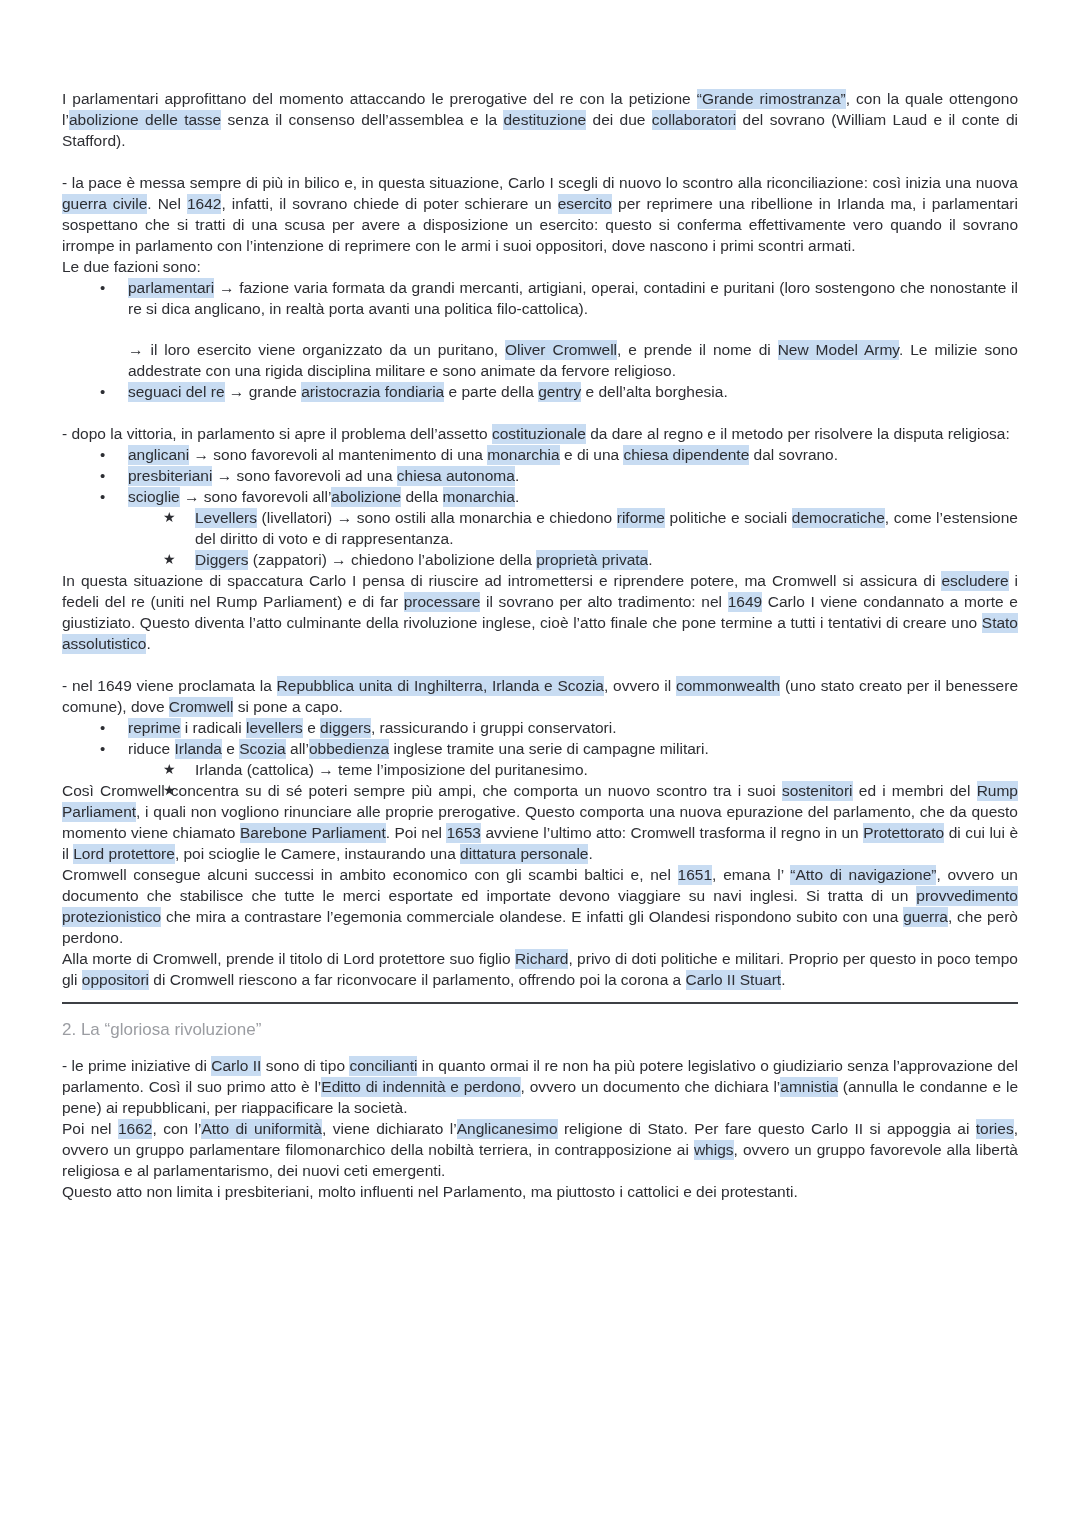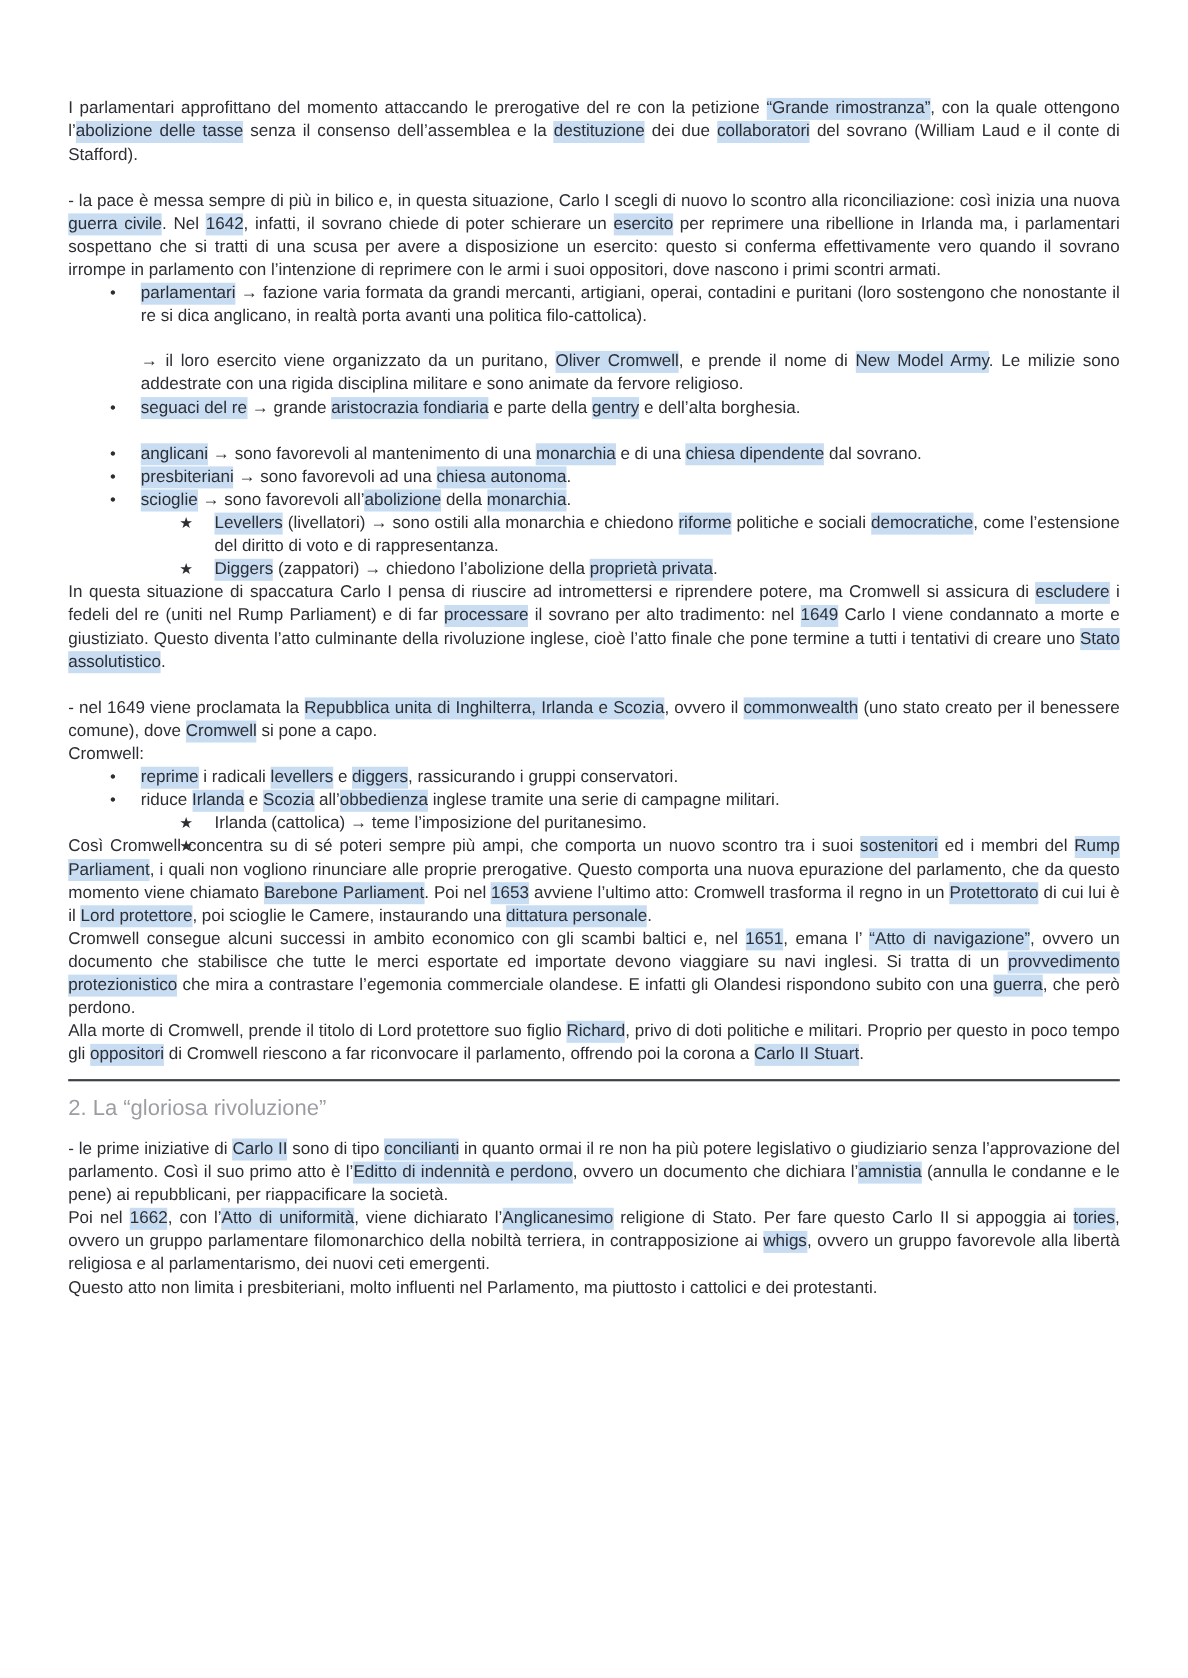--- a/index.html
+++ b/index.html
@@ -48,52 +48,53 @@
   }
   .sub { padding-left: 66px; margin-top: 20px; }
   .spacer { height: 21px; }
   .divider {
     border: none;
     border-top: 2px solid var(--divider-color, #3d4045);
     margin: 12px 0 0 0;
   }
   .section-heading {
     color: var(--heading-color, #9b9da2);
-    font-size: 20px;
+    font-size: 17px;
     line-height: 25px;
     margin: 13px 0 13px 0;
     font-weight: 400;
     text-align: left;
   }
   .hl {
     background: var(--highlight-color, #c8dcf2);
     padding: 1px 0 2px 0;
   }
 </style>
 </head>
 <body>
 
 <div class="page">
   <div id="content">
       <div class="p"><span>I parlamentari approfittano del momento attaccando le prerogative del re con la petizione </span><span class="hl">“Grande rimostranza”</span><span>, con la quale ottengono l’</span><span class="hl">abolizione delle tasse</span><span> senza il consenso dell’assemblea e la </span><span class="hl">destituzione</span><span> dei due </span><span class="hl">collaboratori</span><span> del sovrano (William Laud e il conte di Stafford).</span></div>
       <div class="spacer"></div>
       <div class="p"><span>- la pace è messa sempre di più in bilico e, in questa situazione, Carlo I scegli di nuovo lo scontro alla riconciliazione: così inizia una nuova </span><span class="hl">guerra civile</span><span>. Nel </span><span class="hl">1642</span><span>, infatti, il sovrano chiede di poter schierare un </span><span class="hl">esercito</span><span> per reprimere una ribellione in Irlanda ma, i parlamentari sospettano che si tratti di una scusa per avere a disposizione un esercito: questo si conferma effettivamente vero quando il sovrano irrompe in parlamento con l’intenzione di reprimere con le armi i suoi oppositori, dove nascono i primi scontri armati.</span></div>
+      <div class="p"><span>Le due fazioni sono:</span></div>
       <div class="bullet"><span class="marker">•</span><span class="hl">parlamentari</span><span> → fazione varia formata da grandi mercanti, artigiani, operai, contadini e puritani (loro sostengono che nonostante il re si dica anglicano, in realtà porta avanti una politica filo-cattolica).</span></div>
       <div class="sub"><span>→ il loro esercito viene organizzato da un puritano, </span><span class="hl">Oliver Cromwell</span><span>, e prende il nome di </span><span class="hl">New Model Army</span><span>. Le milizie sono addestrate con una rigida disciplina militare e sono animate da fervore religioso.</span></div>
       <div class="bullet"><span class="marker">•</span><span class="hl">seguaci del re</span><span> → grande </span><span class="hl">aristocrazia fondiaria</span><span> e parte della </span><span class="hl">gentry</span><span> e dell’alta borghesia.</span></div>
       <div class="spacer"></div>
+      <div class="p"><span>- dopo la vittoria, in parlamento si apre il problema dell’assetto </span><span class="hl">costituzionale</span><span> da dare al regno e il metodo per risolvere la disputa religiosa:</span></div>
       <div class="bullet"><span class="marker">•</span><span class="hl">anglicani</span><span> → sono favorevoli al mantenimento di una </span><span class="hl">monarchia</span><span> e di una </span><span class="hl">chiesa dipendente</span><span> dal sovrano.</span></div>
       <div class="bullet"><span class="marker">•</span><span class="hl">presbiteriani</span><span> → sono favorevoli ad una </span><span class="hl">chiesa autonoma</span><span>.</span></div>
       <div class="bullet"><span class="marker">•</span><span class="hl">scioglie</span><span> → sono favorevoli all’</span><span class="hl">abolizione</span><span> della </span><span class="hl">monarchia</span><span>.</span></div>
       <div class="star"><span class="marker">★</span><span class="hl">Levellers</span><span> (livellatori) → sono ostili alla monarchia e chiedono </span><span class="hl">riforme</span><span> politiche e sociali </span><span class="hl">democratiche</span><span>, come l’estensione del diritto di voto e di rappresentanza.</span></div>
       <div class="star"><span class="marker">★</span><span class="hl">Diggers</span><span> (zappatori) → chiedono l’abolizione della </span><span class="hl">proprietà privata</span><span>.</span></div>
       <div class="p"><span>In questa situazione di spaccatura Carlo I pensa di riuscire ad intromettersi e riprendere potere, ma Cromwell si assicura di </span><span class="hl">escludere</span><span> i fedeli del re (uniti nel Rump Parliament) e di far </span><span class="hl">processare</span><span> il sovrano per alto tradimento: nel </span><span class="hl">1649</span><span> Carlo I viene condannato a morte e giustiziato. Questo diventa l’atto culminante della rivoluzione inglese, cioè l’atto finale che pone termine a tutti i tentativi di creare uno </span><span class="hl">Stato assolutistico</span><span>.</span></div>
       <div class="spacer"></div>
       <div class="p"><span>- nel 1649 viene proclamata la </span><span class="hl">Repubblica unita di Inghilterra, Irlanda e Scozia</span><span>, ovvero il </span><span class="hl">commonwealth</span><span> (uno stato creato per il benessere comune), dove </span><span class="hl">Cromwell</span><span> si pone a capo.</span></div>
-      <div class="p"><span>Cromwell:</span></div>
       <div class="bullet"><span class="marker">•</span><span class="hl">reprime</span><span> i radicali </span><span class="hl">levellers</span><span> e </span><span class="hl">diggers</span><span>, rassicurando i gruppi conservatori.</span></div>
       <div class="bullet"><span class="marker">•</span><span>riduce </span><span class="hl">Irlanda</span><span> e </span><span class="hl">Scozia</span><span> all’</span><span class="hl">obbedienza</span><span> inglese tramite una serie di campagne militari.</span></div>
       <div class="star"><span class="marker">★</span><span>Irlanda (cattolica) → teme l’imposizione del puritanesimo.</span></div>
       <div class="star"><span class="marker">★</span></div>
       <div class="p"><span>Così Cromwell concentra su di sé poteri sempre più ampi, che comporta un nuovo scontro tra i suoi </span><span class="hl">sostenitori</span><span> ed i membri del </span><span class="hl">Rump Parliament</span><span>, i quali non vogliono rinunciare alle proprie prerogative. Questo comporta una nuova epurazione del parlamento, che da questo momento viene chiamato </span><span class="hl">Barebone Parliament</span><span>. Poi nel </span><span class="hl">1653</span><span> avviene l’ultimo atto: Cromwell trasforma il regno in un </span><span class="hl">Protettorato</span><span> di cui lui è il </span><span class="hl">Lord protettore</span><span>, poi scioglie le Camere, instaurando una </span><span class="hl">dittatura personale</span><span>.</span></div>
       <div class="p"><span>Cromwell consegue alcuni successi in ambito economico con gli scambi baltici e, nel </span><span class="hl">1651</span><span>, emana l’ </span><span class="hl">“Atto di navigazione”</span><span>, ovvero un documento che stabilisce che tutte le merci esportate ed importate devono viaggiare su navi inglesi. Si tratta di un </span><span class="hl">provvedimento protezionistico</span><span> che mira a contrastare l’egemonia commerciale olandese. E infatti gli Olandesi rispondono subito con una </span><span class="hl">guerra</span><span>, che però perdono.</span></div>
       <div class="p"><span>Alla morte di Cromwell, prende il titolo di Lord protettore suo figlio </span><span class="hl">Richard</span><span>, privo di doti politiche e militari. Proprio per questo in poco tempo gli </span><span class="hl">oppositori</span><span> di Cromwell riescono a far riconvocare il parlamento, offrendo poi la corona a </span><span class="hl">Carlo II Stuart</span><span>.</span></div>
       <hr class="divider">
       <div class="section-heading">2. La “gloriosa rivoluzione”</div>
       <div class="p"><span>- le prime iniziative di </span><span class="hl">Carlo II</span><span> sono di tipo </span><span class="hl">concilianti</span><span> in quanto ormai il re non ha più potere legislativo o giudiziario senza l’approvazione del parlamento. Così il suo primo atto è l’</span><span class="hl">Editto di indennità e perdono</span><span>, ovvero un documento che dichiara l’</span><span class="hl">amnistia</span><span> (annulla le condanne e le pene) ai repubblicani, per riappacificare la società.</span></div>

